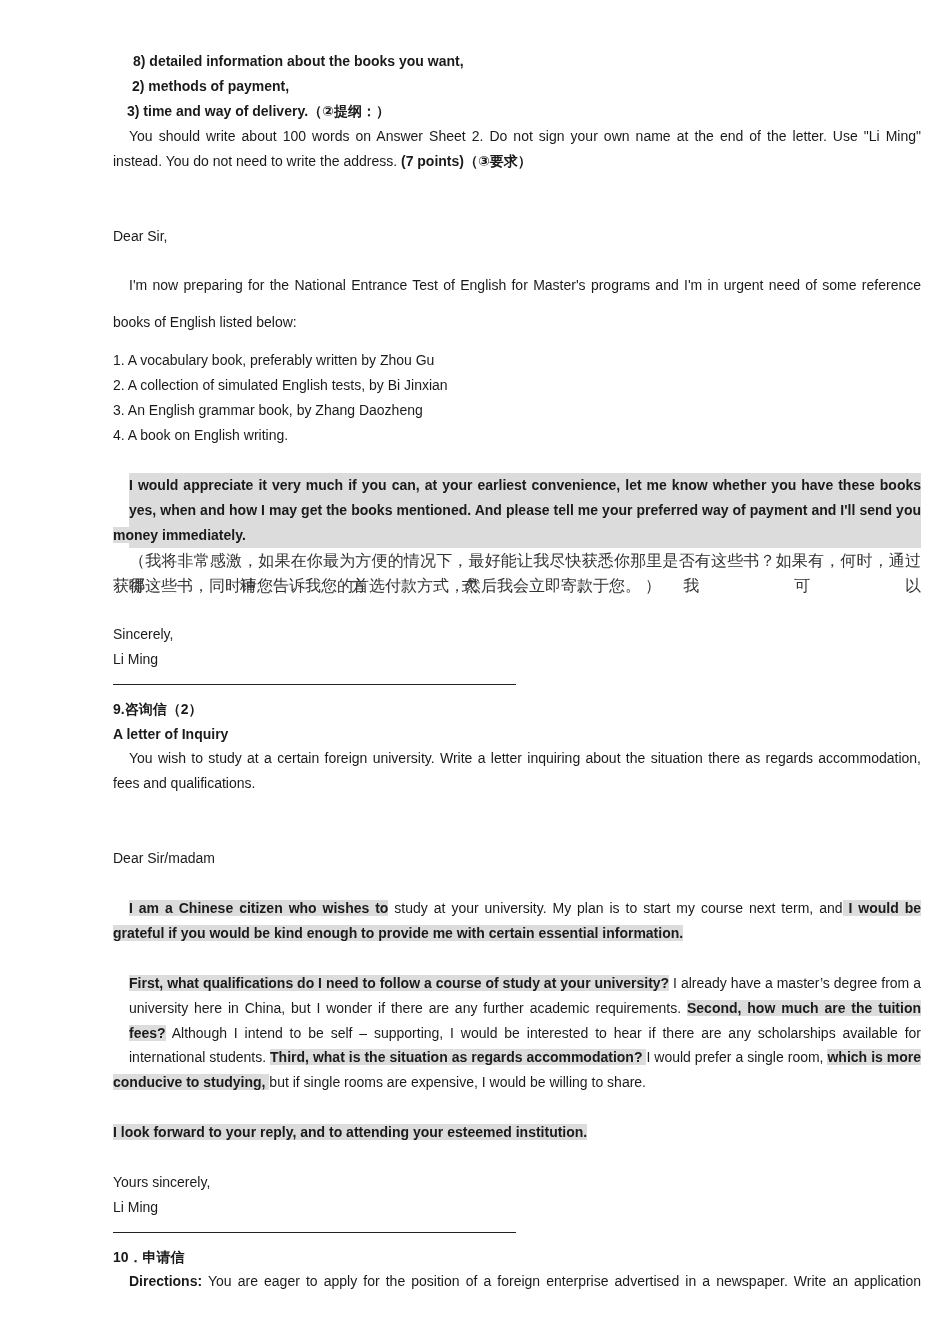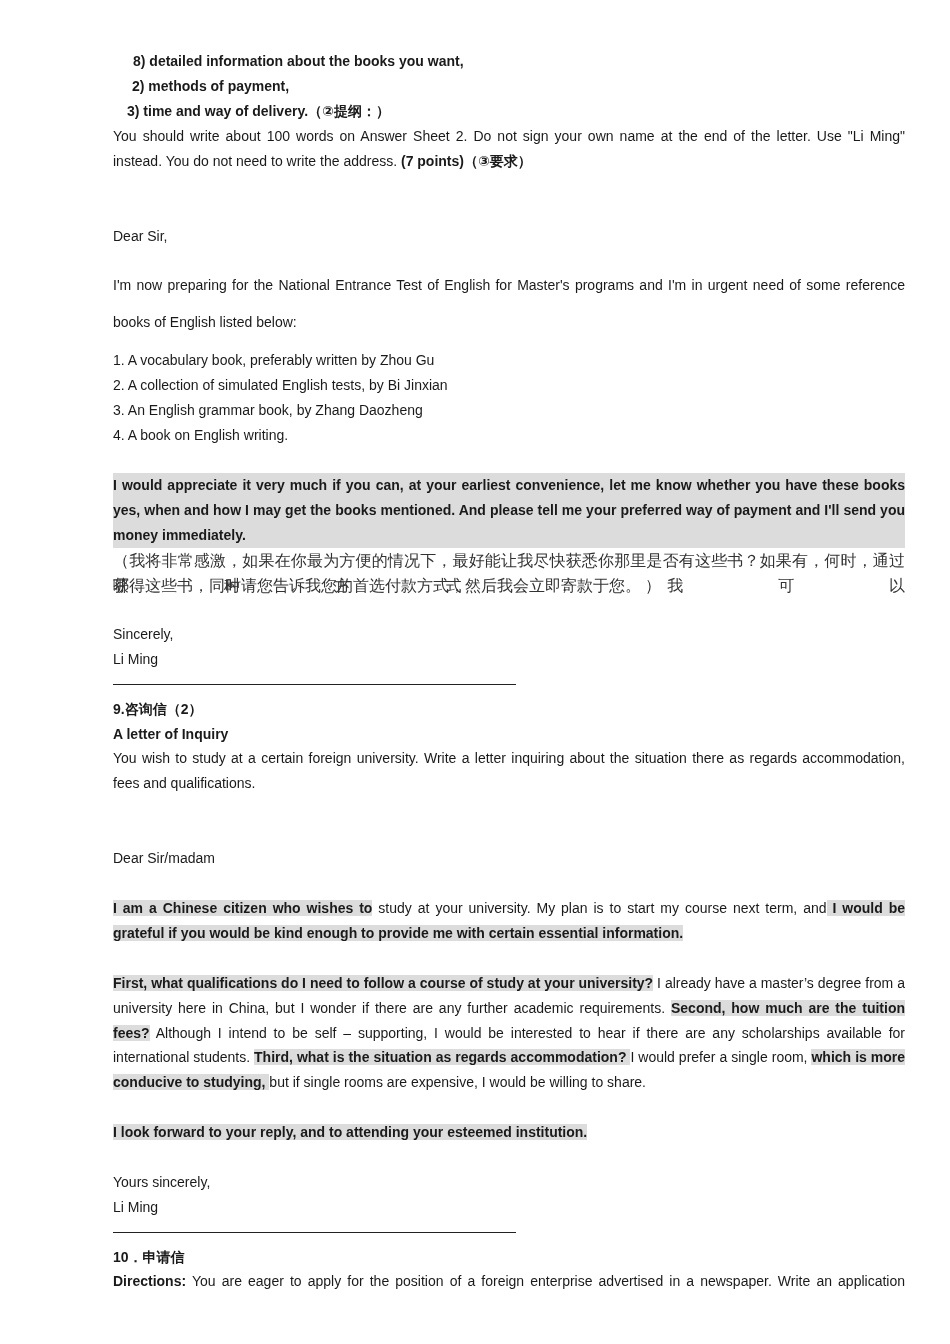--- a/index.html
+++ b/index.html
@@ -1,20 +1,20 @@
 <!DOCTYPE html>
 <html><head>
 <meta charset="utf-8">
 <style>
   html, body { margin: 0; padding: 0; background: #ffffff; }
   body { width: 950px; height: 1344px; overflow: hidden; position: relative;
          font-family: "Liberation Sans", "DejaVu Sans", sans-serif; color: #1a1a1a; }
   .page { position: absolute; left: 113px; top: 0; width: 792px; }
   .line { position: absolute; left: 0; font-size: 14px; line-height: 25px; white-space: nowrap; }
-  .just { width: 792px; white-space: normal; text-align: justify; text-align-last: justify; }
+  .just { width: 792px; white-space: normal; text-align: justify; text-align-last: justify; margin-left: 16px; }
   .b { font-weight: bold; }
   .hl { background: #dcdcdc; }
   .cn { font-family: Liberation Serif, serif; font-size: 16px; color: #333; }
   .rule { position: absolute; left: 0; width: 403px; height: 0; border-top: 1px solid #222; }
 </style>
 </head>
 <body>
 
 <div class="page">
 

